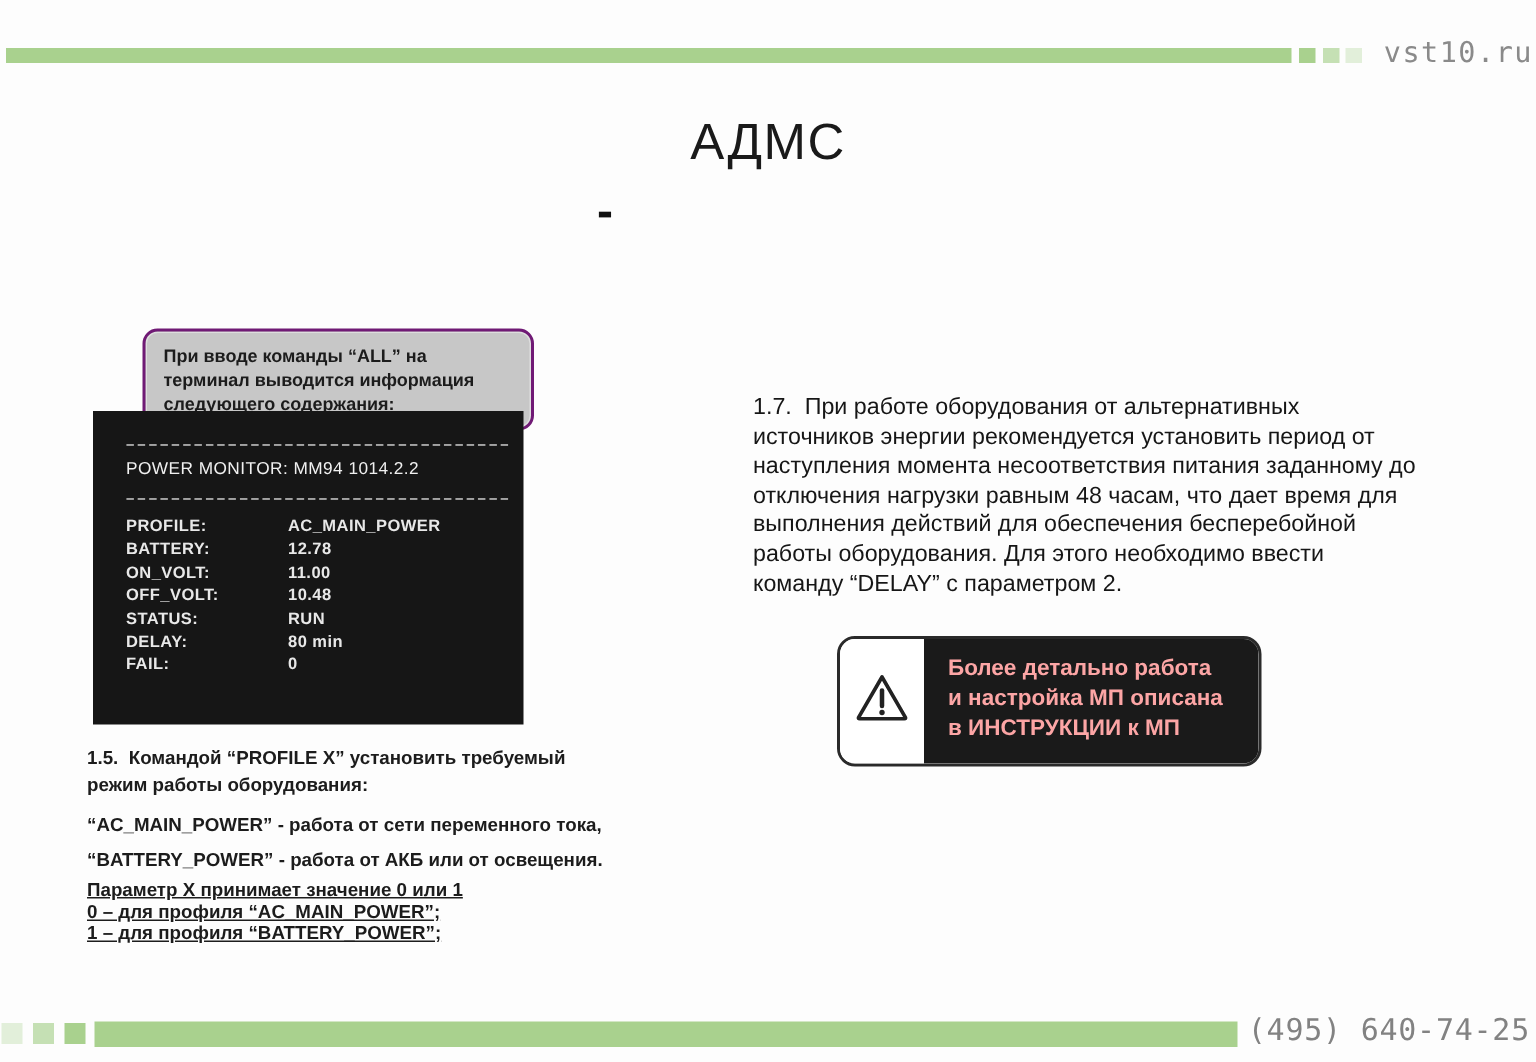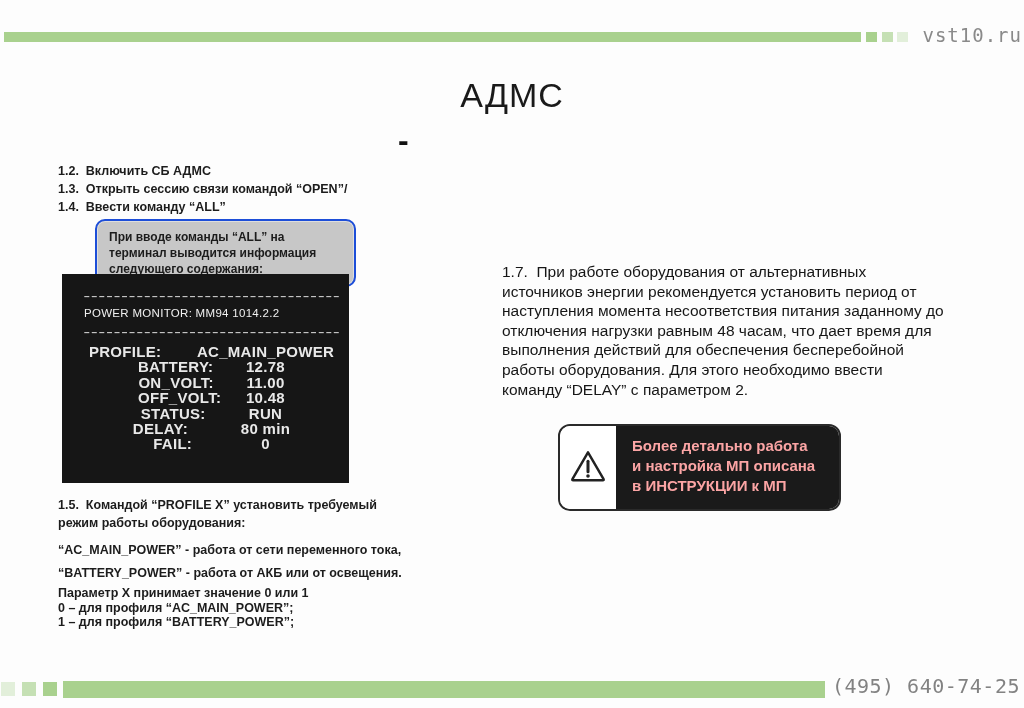--- a/index.html
+++ b/index.html
@@ -14,39 +14,39 @@
   .site{position:absolute;right:2px;top:24px;font-family:"DejaVu Sans Mono",monospace;
         font-size:19px;color:#8a8a8a;letter-spacing:1px;}
   
   .title{position:absolute;left:0;right:0;top:76px;text-align:center;font-size:34px;
          font-weight:400;color:#1a1a1a;letter-spacing:1px;}
   .title-dash{position:absolute;left:398px;top:122px;font-size:32px;font-weight:700;color:#111;}
   
   .small-text{font-weight:700;font-size:12.5px;line-height:18px;color:#1c1c1c;white-space:pre-wrap;}
   .steps{position:absolute;left:58px;top:162px;width:400px;}
   .note-box{position:absolute;left:95px;top:219px;width:233px;background:#c7c7c7;
-            border:2px solid #1d4ed8;border-radius:10px;padding:8px 12px;
+            border:2px solid #701a75;border-radius:10px;padding:8px 12px;
             box-shadow:inset 0 0 0 1px #dedede;}
   .note-box .small-text{font-size:12px;line-height:16px;}
   
   .terminal{position:absolute;left:62px;top:274px;width:287px;height:209px;background:#161616;
             box-sizing:border-box;padding:17px 10px 0 22px;}
   .t-sep{font-weight:700;font-size:10px;line-height:12px;color:#c9c9c9;letter-spacing:2px;
          overflow:hidden;white-space:nowrap;}
   .t-title{font-weight:400;font-size:11.5px;line-height:16px;color:#f0f0f0;letter-spacing:.3px;
            margin:2px 0 6px 0;}
   .t-rows{margin-top:5px;}
-  .t-row{display:flex;font-weight:700;font-size:15px;line-height:15.4px;color:#e8e8e8;
-         letter-spacing:.3px;justify-content:center;}
+  .t-row{display:flex;font-weight:700;font-size:11px;line-height:15.4px;color:#e8e8e8;
+         letter-spacing:.3px;}
   .t-label{width:108px;flex:none;}
   
   .step15{position:absolute;left:58px;top:496px;width:352px;}
   .profile-a{position:absolute;left:58px;top:541px;width:380px;}
   .profile-b{position:absolute;left:58px;top:564px;width:380px;}
-  .params{position:absolute;left:58px;top:586px;width:380px;}
+  .params{position:absolute;left:58px;top:586px;width:380px;text-decoration:underline;}
   .params .small-text{line-height:14.6px;}
   
   .para{position:absolute;width:443px;font-size:15.5px;line-height:19.6px;color:#161616;
         white-space:pre-wrap;}
   .p16{left:502px;top:163px;}
   .p17{left:502px;top:262px;}
   
   .warn{position:absolute;left:558px;top:424px;width:279px;height:83px;display:flex;
         border:2px solid #2a2a2a;border-radius:12px;overflow:hidden;background:#fff;}
   .warn-icon-cell{width:56px;flex:none;display:flex;align-items:center;justify-content:center;
@@ -68,25 +68,20 @@
 
   <div class="top-bar"></div>
   <div class="sq t1"></div>
   <div class="sq t2"></div>
   <div class="sq t3"></div>
   <div class="site">vst10.ru</div>
 
   <div class="title">АДМС</div>
   <div class="title-dash">-</div>
 
-  <div class="steps">
-    <div class="small-text">1.2.  Включить СБ АДМС</div>
-    <div class="small-text">1.3.  Открыть сессию связи командой “OPEN”/</div>
-    <div class="small-text">1.4.  Ввести команду “ALL”</div>
-  </div>
 
   <div class="note-box">
     <div class="small-text">При вводе команды “ALL” на терминал выводится информация следующего содержания:</div>
   </div>
 
   <div class="terminal">
     <div class="t-sep">––––––––––––––––––––––––––––––––––</div>
     <div class="t-title">POWER MONITOR: MM94 1014.2.2</div>
     <div class="t-sep">––––––––––––––––––––––––––––––––––</div>
     <div class="t-rows">

